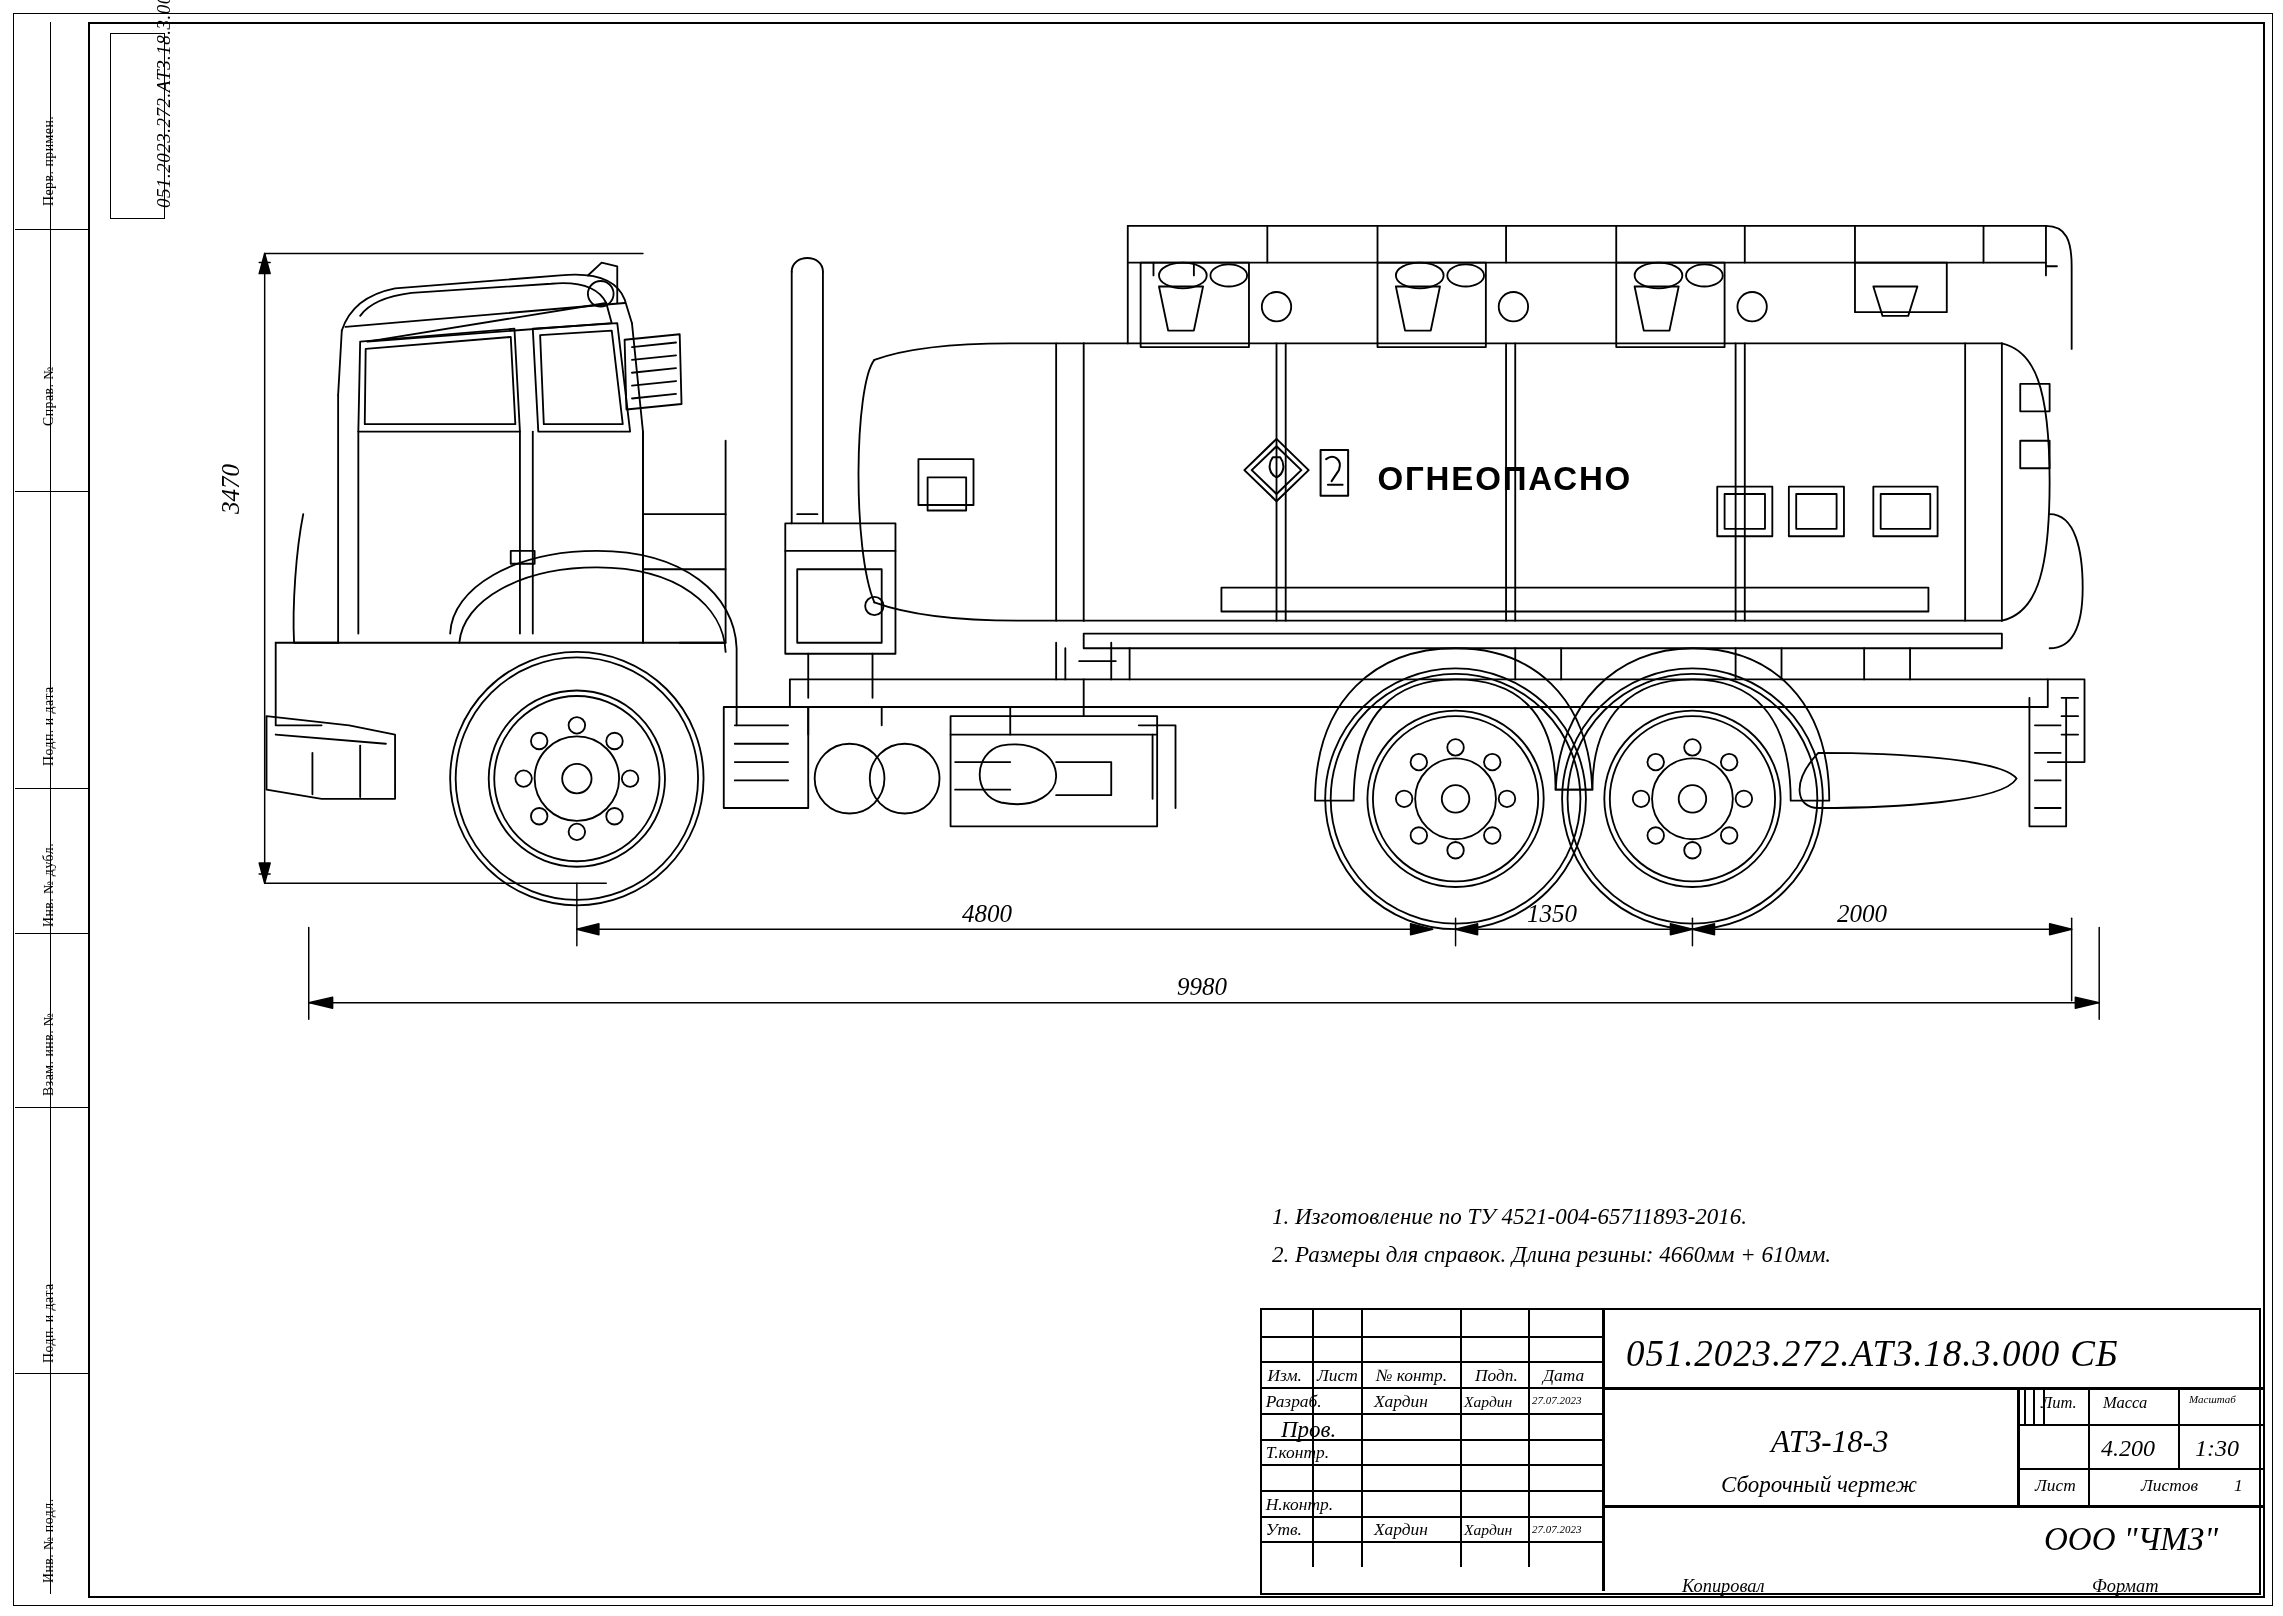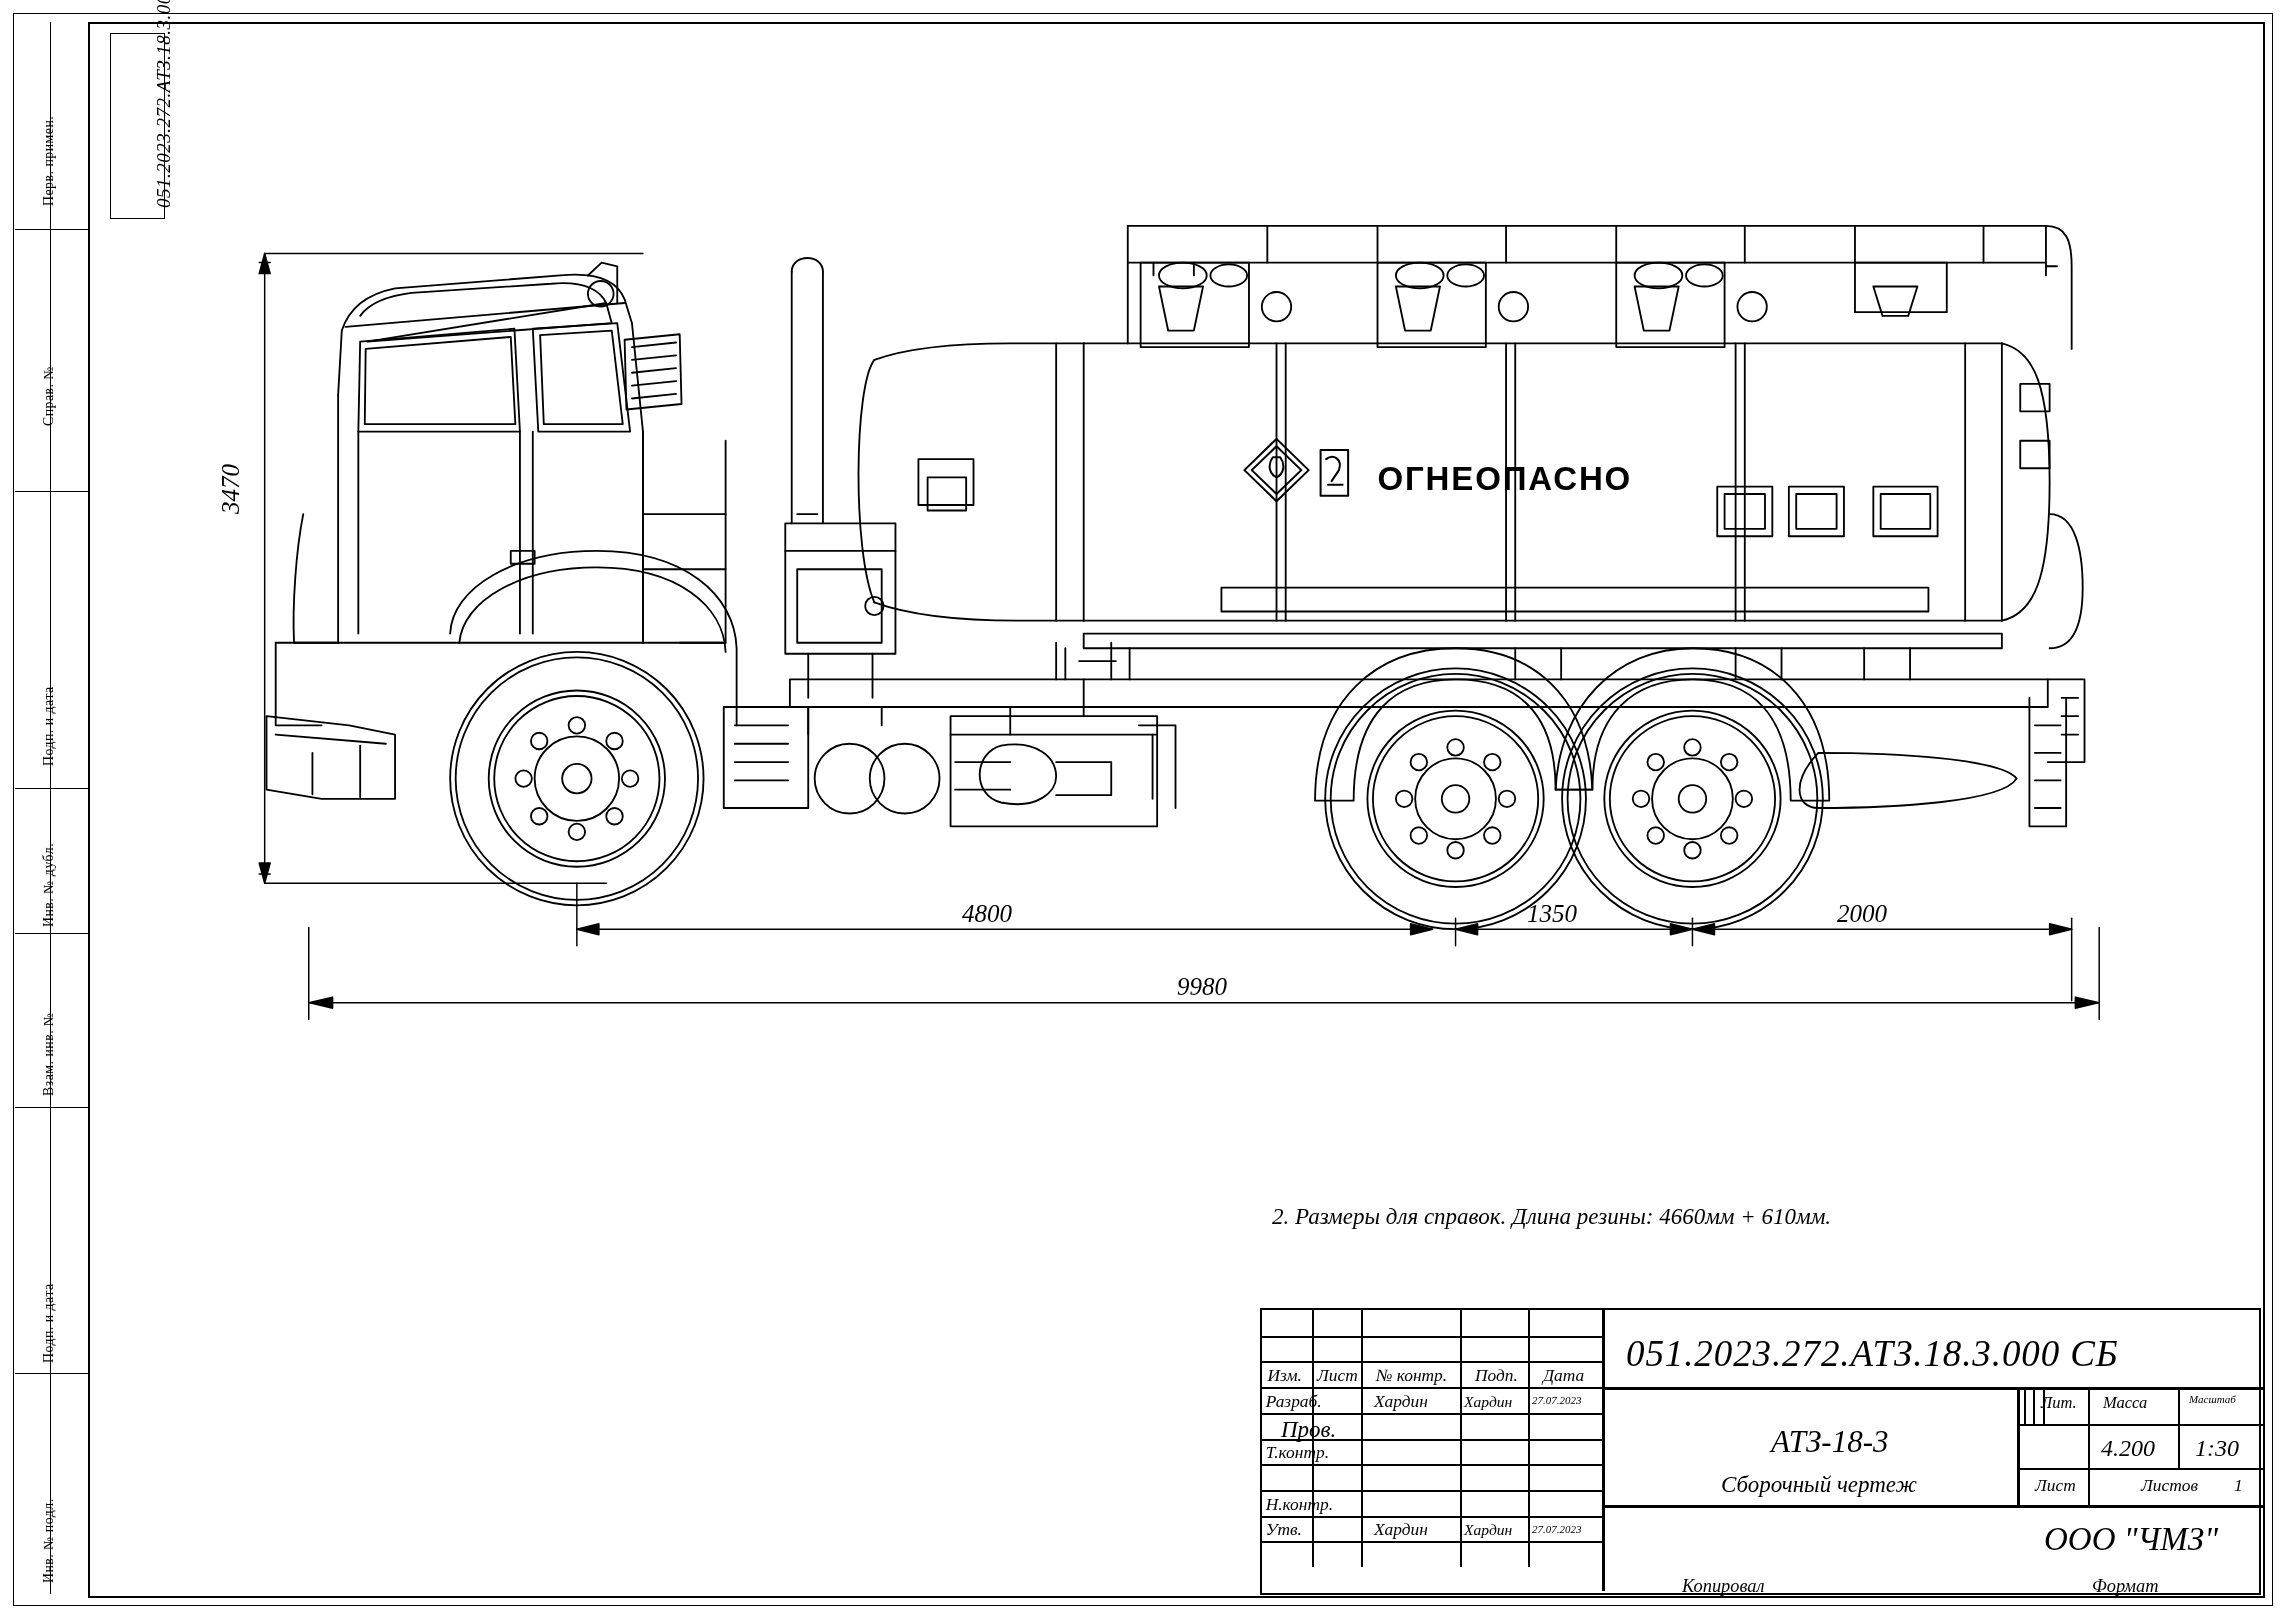--- a/index.html
+++ b/index.html
@@ -343,20 +343,21 @@
     <text class="ogne" x="1500" y="534" font-size="36">ОГНЕОПАСНО</text>
   </svg>
 
   <div class="lbl it" style="left:217px;top:514px;font-size:25px;transform:rotate(-90deg);transform-origin:left top;">3470</div>
   <div class="lbl it" style="left:962px;top:900px;font-size:25px;">4800</div>
   <div class="lbl it" style="left:1527px;top:900px;font-size:25px;">1350</div>
   <div class="lbl it" style="left:1837px;top:900px;font-size:25px;">2000</div>
   <div class="lbl it" style="left:1177px;top:973px;font-size:25px;">9980</div>
 
   <div class="notes">
+    <div>1.  Изготовление по ТУ 4521-004-65711893-2016.</div>
     <div>2.  Размеры для справок. Длина резины: 4660мм + 610мм.</div>
   </div>
 
   <div class="tblock">
 
     <div class="tb-line" style="left:0;top:77px;width:340px;height:1.8px;"></div>
     <div class="tb-line" style="left:0;top:103px;width:340px;height:1.8px;"></div>
     <div class="tb-line" style="left:0;top:129px;width:340px;height:1.8px;"></div>
     <div class="tb-line" style="left:0;top:154px;width:340px;height:1.8px;"></div>
     <div class="tb-line" style="left:0;top:180px;width:340px;height:1.8px;"></div>

